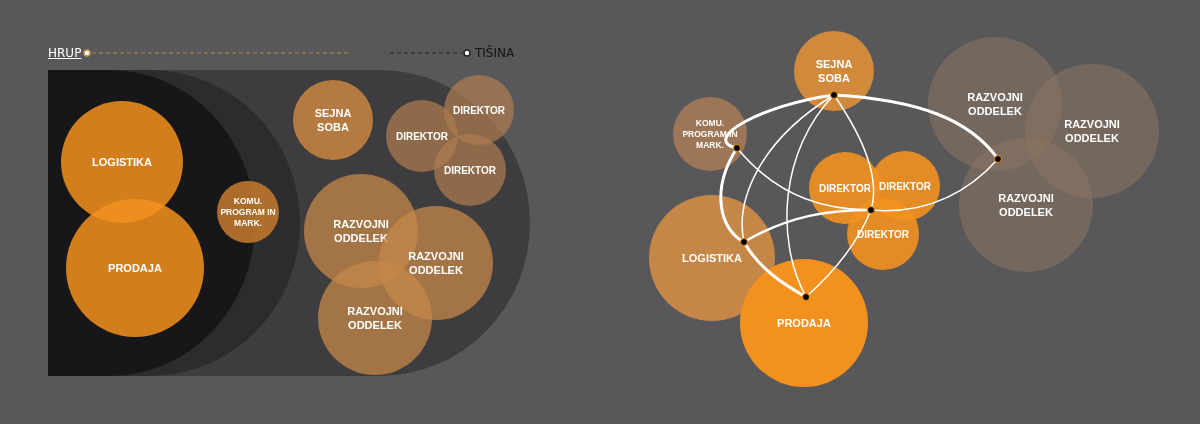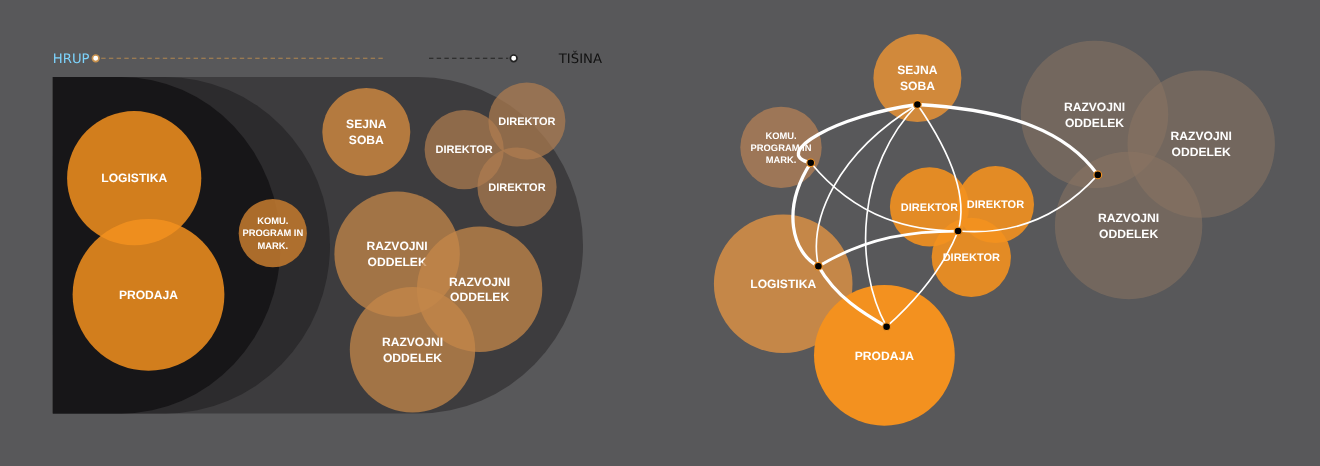--- a/index.html
+++ b/index.html
@@ -142,14 +142,14 @@
     <g id="right-nodes">
       <circle cx="834" cy="95" r="3.5" fill="#000" stroke="#f3911f" stroke-width="1"></circle>
       <circle cx="737" cy="148" r="3.5" fill="#000" stroke="#f3911f" stroke-width="1"></circle>
       <circle cx="744" cy="242" r="3.5" fill="#000" stroke="#f3911f" stroke-width="1"></circle>
       <circle cx="871" cy="210" r="3.5" fill="#000" stroke="#f3911f" stroke-width="1"></circle>
       <circle cx="806" cy="297" r="3.5" fill="#000" stroke="#f3911f" stroke-width="1"></circle>
       <circle cx="998" cy="159" r="3.5" fill="#000" stroke="#f3911f" stroke-width="1"></circle>
     </g>
   </svg>
 
-<div class="legend" style="left:48px;top:46px;color:#7dd3fc;">HRUP</div>
-<div class="legend" style="left:475px;top:46px;color:#111;margin-left:33px;">TIŠINA</div>
+<div class="legend" style="left:48px;top:46px;color:#ffffff;text-decoration:underline;">HRUP</div>
+<div class="legend" style="left:475px;top:46px;color:#111;">TIŠINA</div>
 
 </body></html>

